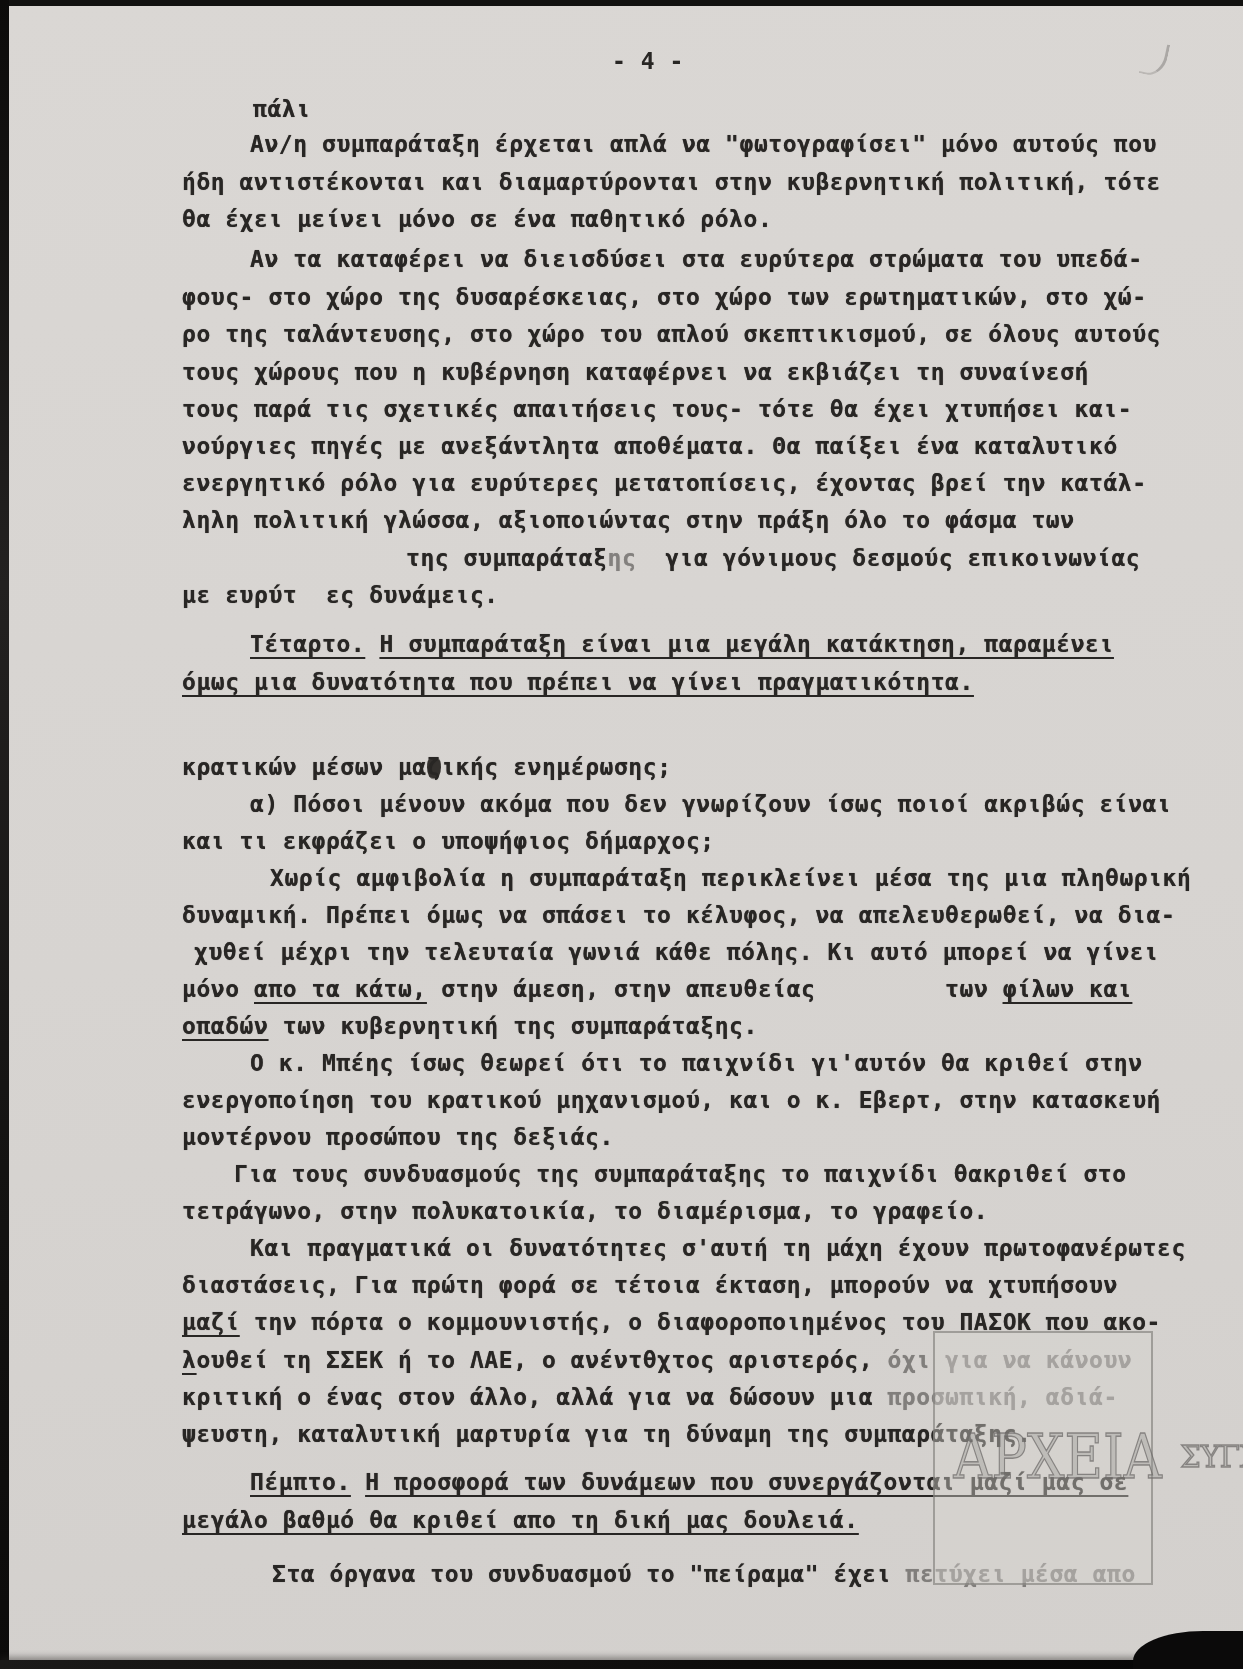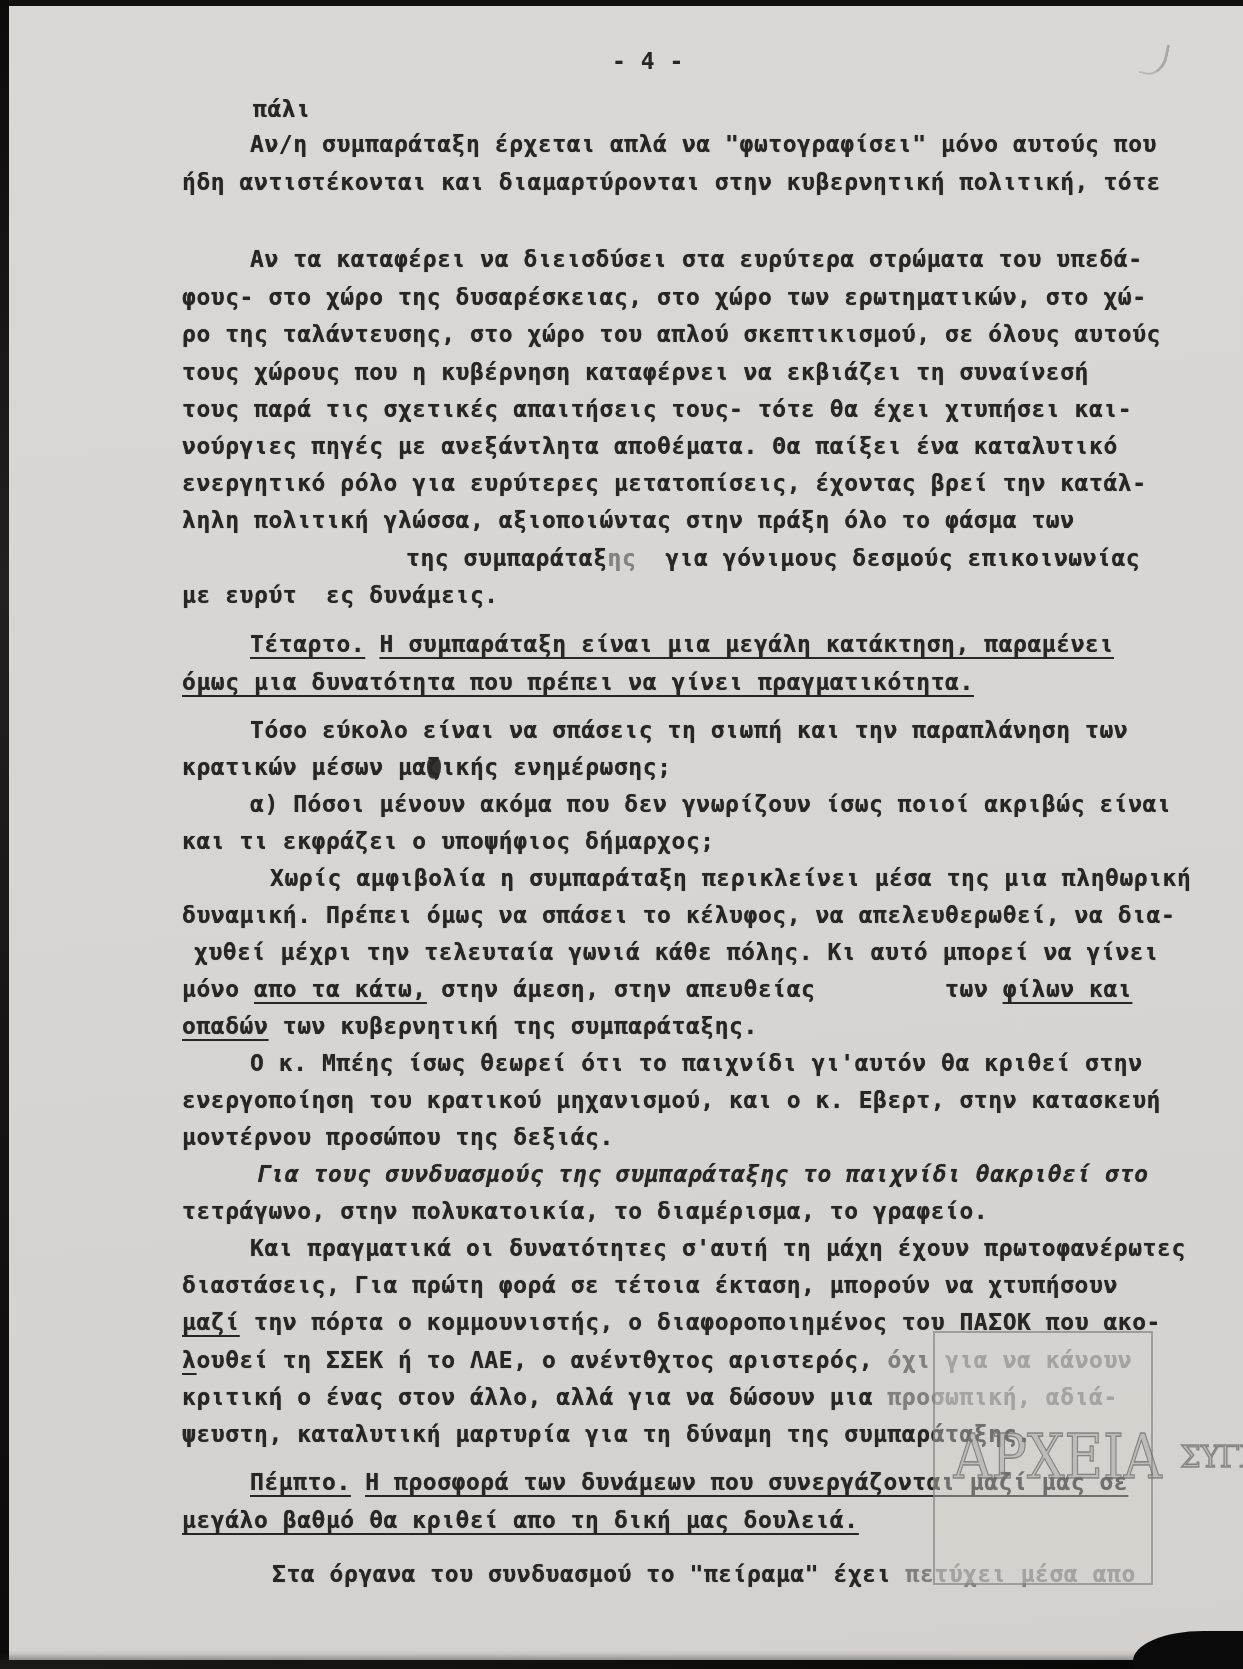--- a/index.html
+++ b/index.html
@@ -70,45 +70,45 @@
 <body>
 
 <div class="page">
 
   <div class="page-num">- 4 -</div>
 
   <div class="text-layer">
       <div class="tl" style="left: 253px; top: 95px;"><span>πάλι</span></div>
       <div class="tl" style="left: 250px; top: 130px;"><span>Αν/η συμπαράταξη έρχεται απλά να "φωτογραφίσει" μόνο αυτούς που</span></div>
       <div class="tl" style="left: 182px; top: 168px;"><span>ήδη αντιστέκονται και διαμαρτύρονται στην κυβερνητική πολιτική, τότε</span></div>
+      <div class="tl" style="left: 182px; top: 205px;"><span>θα έχει μείνει μόνο σε ένα παθητικό ρόλο.</span></div>
       <div class="tl" style="left: 250px; top: 245px;"><span>Αν τα καταφέρει να διεισδύσει στα ευρύτερα στρώματα του υπεδά-</span></div>
       <div class="tl" style="left: 182px; top: 283px;"><span>φους- στο χώρο της δυσαρέσκειας, στο χώρο των ερωτηματικών, στο χώ-</span></div>
       <div class="tl" style="left: 182px; top: 320px;"><span>ρο της ταλάντευσης, στο χώρο του απλού σκεπτικισμού, σε όλους αυτούς</span></div>
       <div class="tl" style="left: 182px; top: 358px;"><span>τους χώρους που η κυβέρνηση καταφέρνει να εκβιάζει τη συναίνεσή</span></div>
       <div class="tl" style="left: 182px; top: 395px;"><span>τους παρά τις σχετικές απαιτήσεις τους- τότε θα έχει χτυπήσει και-</span></div>
       <div class="tl" style="left: 182px; top: 432px;"><span>νούργιες πηγές με ανεξάντλητα αποθέματα. Θα παίξει ένα καταλυτικό</span></div>
       <div class="tl" style="left: 182px; top: 469px;"><span>ενεργητικό ρόλο για ευρύτερες μετατοπίσεις, έχοντας βρεί την κατάλ-</span></div>
       <div class="tl" style="left: 182px; top: 506px;"><span>ληλη πολιτική γλώσσα, αξιοποιώντας στην πράξη όλο το φάσμα των</span></div>
       <div class="tl" style="left: 406px; top: 544px;"><span>της συμπαράταξ</span><span class="faint">ης</span><span>  για γόνιμους δεσμούς επικοινωνίας</span></div>
       <div class="tl" style="left: 182px; top: 581px;"><span>με ευρύτ  ες δυνάμεις.</span></div>
       <div class="tl" style="left: 250px; top: 630px;"><span class="ul">Τέταρτο.</span><span> </span><span class="ul">Η συμπαράταξη είναι μια μεγάλη κατάκτηση, παραμένει</span></div>
       <div class="tl" style="left: 182px; top: 668px;"><span class="ul">όμως μια δυνατότητα που πρέπει να γίνει πραγματικότητα.</span></div>
-      <div class="tl" style="left: 250px; top: 716px;"><span>Τόσο εύκολο είναι να σπάσεις τη σιωπή και την παραπλάνηση των</span></div>
       <div class="tl" style="left: 182px; top: 753px;"><span>κρατικών μέσων μα</span><span class="smudge">ζ</span><span>ικής ενημέρωσης;</span></div>
       <div class="tl" style="left: 250px; top: 790px;"><span>α) Πόσοι μένουν ακόμα που δεν γνωρίζουν ίσως ποιοί ακριβώς είναι</span></div>
       <div class="tl" style="left: 182px; top: 827px;"><span>και τι εκφράζει ο υποψήφιος δήμαρχος;</span></div>
       <div class="tl" style="left: 234px; top: 864px; margin-left: 36px;"><span>Χωρίς αμφιβολία η συμπαράταξη περικλείνει μέσα της μια πληθωρική</span></div>
       <div class="tl" style="left: 182px; top: 901px;"><span>δυναμική. Πρέπει όμως να σπάσει το κέλυφος, να απελευθερωθεί, να δια-</span></div>
       <div class="tl" style="left: 182px; top: 938px; margin-left: 12px;"><span>χυθεί μέχρι την τελευταία γωνιά κάθε πόλης. Κι αυτό μπορεί να γίνει</span></div>
       <div class="tl" style="left: 182px; top: 975px;"><span>μόνο </span><span class="ul">απο τα κάτω,</span><span> στην άμεση, στην απευθείας</span><span>         </span><span>των </span><span class="ul">φίλων και</span></div>
       <div class="tl" style="left: 182px; top: 1012px;"><span class="ul">οπαδών</span><span> των κυβερνητική της συμπαράταξης.</span></div>
       <div class="tl" style="left: 250px; top: 1049px;"><span>Ο κ. Μπέης ίσως θεωρεί ότι το παιχνίδι γι'αυτόν θα κριθεί στην</span></div>
       <div class="tl" style="left: 182px; top: 1086px;"><span>ενεργοποίηση του κρατικού μηχανισμού, και ο κ. Εβερτ, στην κατασκευή</span></div>
       <div class="tl" style="left: 182px; top: 1123px;"><span>μοντέρνου προσώπου της δεξιάς.</span></div>
-      <div class="tl" style="left: 256px; top: 1160px; font-style: italic;"><span>Για τους συνδυασμούς της συμπαράταξης το παιχνίδι θακριθεί στο</span></div>
+      <div class="tl" style="left: 234px; top: 1160px;"><span>Για τους συνδυασμούς της συμπαράταξης το παιχνίδι θακριθεί στο</span></div>
       <div class="tl" style="left: 182px; top: 1197px;"><span>τετράγωνο, στην πολυκατοικία, το διαμέρισμα, το γραφείο.</span></div>
       <div class="tl" style="left: 250px; top: 1234px;"><span>Και πραγματικά οι δυνατότητες σ'αυτή τη μάχη έχουν πρωτοφανέρωτες</span></div>
       <div class="tl" style="left: 182px; top: 1271px;"><span>διαστάσεις, Για πρώτη φορά σε τέτοια έκταση, μπορούν να χτυπήσουν</span></div>
       <div class="tl" style="left: 182px; top: 1308px;"><span class="ul">μαζί</span><span> την πόρτα ο κομμουνιστής, ο διαφοροποιημένος του ΠΑΣΟΚ που ακο-</span></div>
       <div class="tl" style="left: 182px; top: 1346px; text-align: center;"><span class="ul">λ</span><span>ουθεί τη ΣΣΕΚ ή το ΛΑΕ, ο ανέντθχτος αριστερός, </span><span class="faint">όχι για να κάνουν</span></div>
       <div class="tl" style="left: 182px; top: 1383px;"><span>κριτική ο ένας στον άλλο, αλλά για να δώσουν μια </span><span class="faint">προσωπική, αδιά-</span></div>
       <div class="tl" style="left: 182px; top: 1420px;"><span>ψευστη, καταλυτική μαρτυρία για τη δύναμη της συμπαράταξης.</span></div>
       <div class="tl" style="left: 250px; top: 1468px;"><span class="ul">Πέμπτο.</span><span> </span><span class="ul">Η προσφορά των δυνάμεων που συνεργάζονται μαζί μας σε</span></div>
       <div class="tl" style="left: 182px; top: 1506px;"><span class="ul">μεγάλο βαθμό θα κριθεί απο τη δική μας δουλειά.</span></div>
       <div class="tl" style="left: 272px; top: 1560px;"><span>Στα όργανα του συνδυασμού το "πείραμα" έχει </span><span class="faint">πετύχει μέσα απο</span></div>

